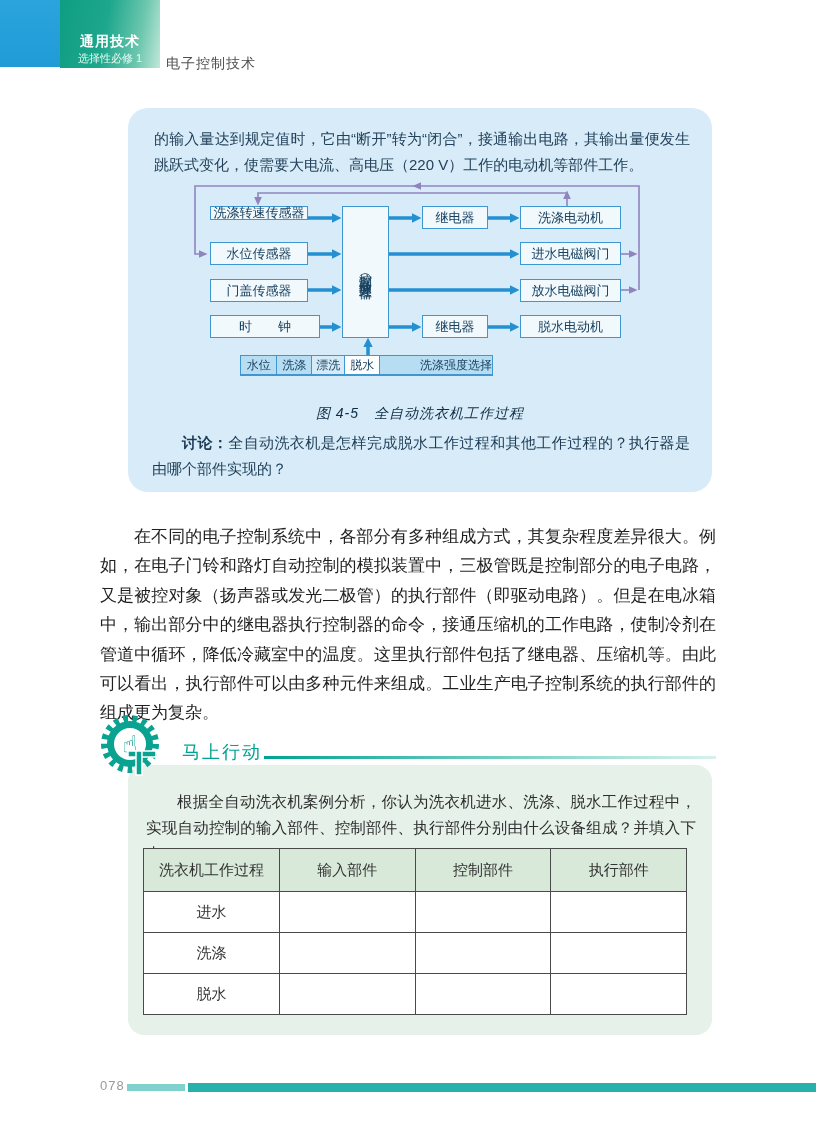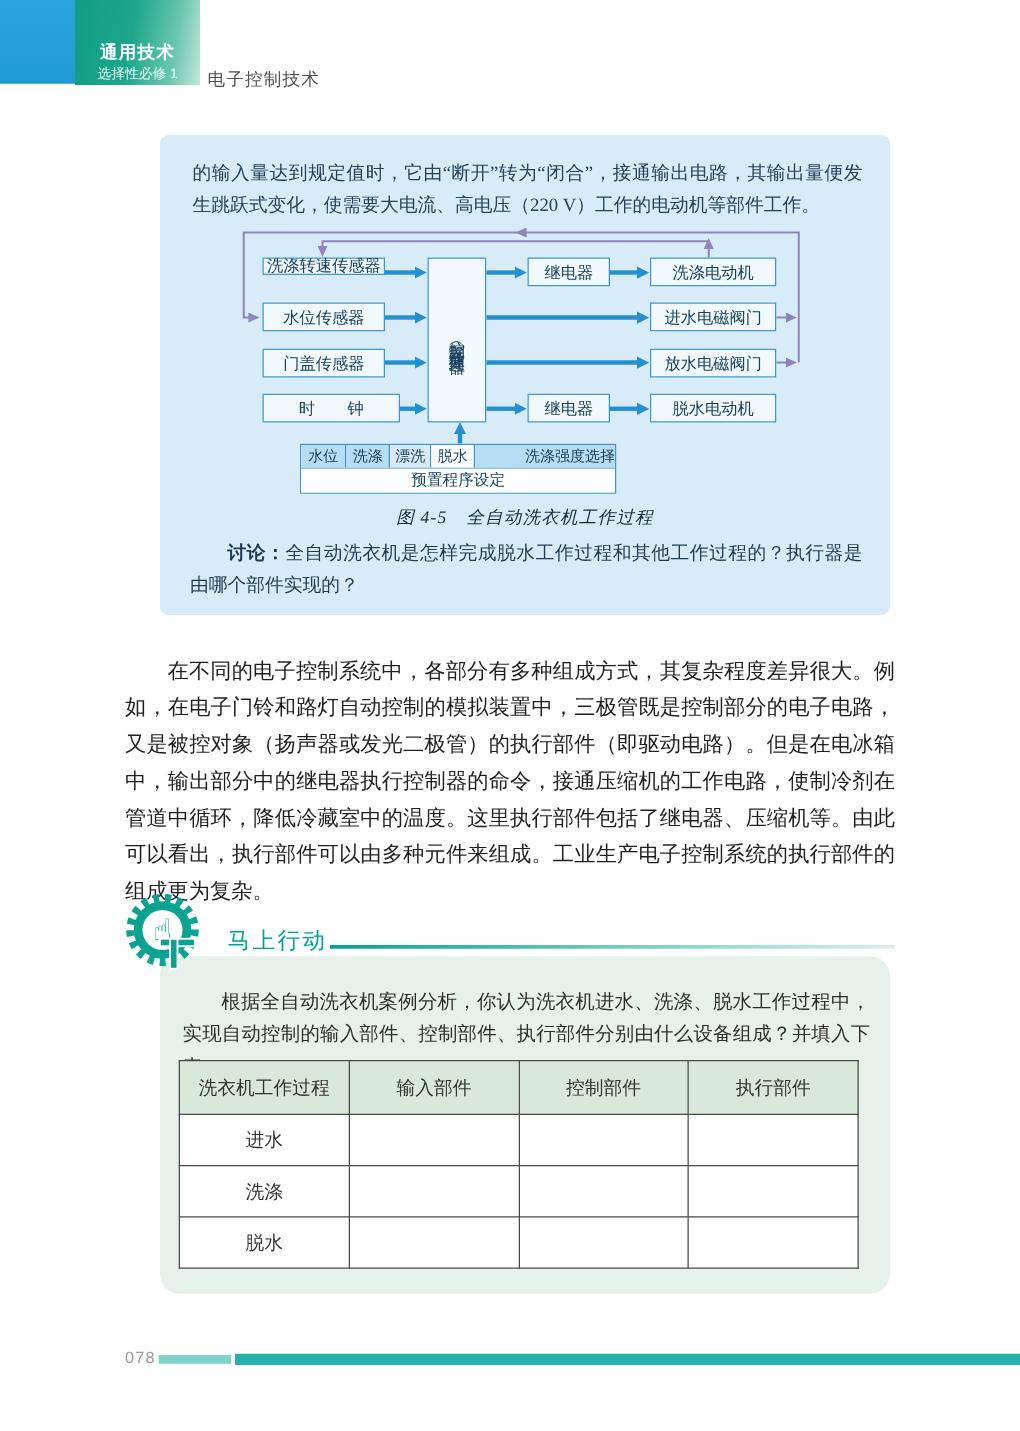--- a/index.html
+++ b/index.html
@@ -10,21 +10,21 @@
             background:linear-gradient(180deg,#2ba4dd,#219bd6);}
   .hdr-green{position:absolute;left:60px;top:0;width:100px;height:68px;
              background:linear-gradient(100deg,#0f9e83 0%,#1da78c 45%,#6cc7ae 78%,#c2e7da 100%);}
   .hdr-book{position:absolute;left:0;bottom:17px;width:100%;text-align:center;
             color:#fff;font-weight:bold;font-size:14px;letter-spacing:1px;}
   .hdr-edition{position:absolute;left:0;bottom:2px;width:100%;text-align:center;
                color:#eafaf4;font-size:11px;}
   .hdr-chapter{position:absolute;left:166px;top:55px;font-size:14px;color:#4f4f4f;letter-spacing:1px;}
   
   .panel-blue{position:absolute;left:128px;top:108px;width:584px;height:384px;
-              background:#d7ecf8;border-radius:7px;font-family:Liberation Serif, serif;}
+              background:#d7ecf8;border-radius:20px;}
   .intro{position:absolute;left:26px;top:18px;width:536px;font-size:15px;line-height:26px;
          color:#24425c;text-align:justify;}
   .dbox{position:absolute;border:1.5px solid #3e97d1;background:#f2f9fd;box-sizing:border-box;
         display:flex;align-items:center;justify-content:center;font-size:13px;color:#16405f;
         white-space:nowrap;}
   .ctrl{writing-mode:vertical-rl;letter-spacing:2px;line-height:1;}
   .dsvg{position:absolute;left:0;top:0;}
   .ptable{position:absolute;left:112px;top:247px;width:253px;box-sizing:border-box;
           border:1.5px solid #3e97d1;background:#fff;}
   .prow1{display:flex;height:18px;border-bottom:1.5px solid #3e97d1;}
@@ -126,21 +126,20 @@
     <div class="dbox" style="left:392px;top:207px;width:101px;height:23px;">脱水电动机</div>
 
     <div class="ptable">
       <div class="prow1">
         <div class="pcell f1" style="width:46px;">水位</div>
         <div class="pcell f1" style="width:44px;">洗涤</div>
         <div class="pcell f2" style="width:42px;">漂洗</div>
         <div class="pcell f0" style="width:44px;">脱水</div>
         <div class="pcell f1" style="flex:1;">洗涤强度选择</div>
       </div>
-      <div class="prow2">预置程序设定</div>
     </div>
 
     <div class="dcaption">图 4-5　全自动洗衣机工作过程</div>
 
     <div class="discussion"><b>讨论：</b><span>全自动洗衣机是怎样完成脱水工作过程和其他工作过程的？执行器是由哪个部件实现的？</span></div>
   </div>
 
   <div class="bodytext">在不同的电子控制系统中，各部分有多种组成方式，其复杂程度差异很大。例如，在电子门铃和路灯自动控制的模拟装置中，三极管既是控制部分的电子电路，又是被控对象（扬声器或发光二极管）的执行部件（即驱动电路）。但是在电冰箱中，输出部分中的继电器执行控制器的命令，接通压缩机的工作电路，使制冷剂在管道中循环，降低冷藏室中的温度。这里执行部件包括了继电器、压缩机等。由此可以看出，执行部件可以由多种元件来组成。工业生产电子控制系统的执行部件的组成更为复杂。</div>
 
   <svg class="gear" width="72" height="72" viewBox="0 0 72 72">

